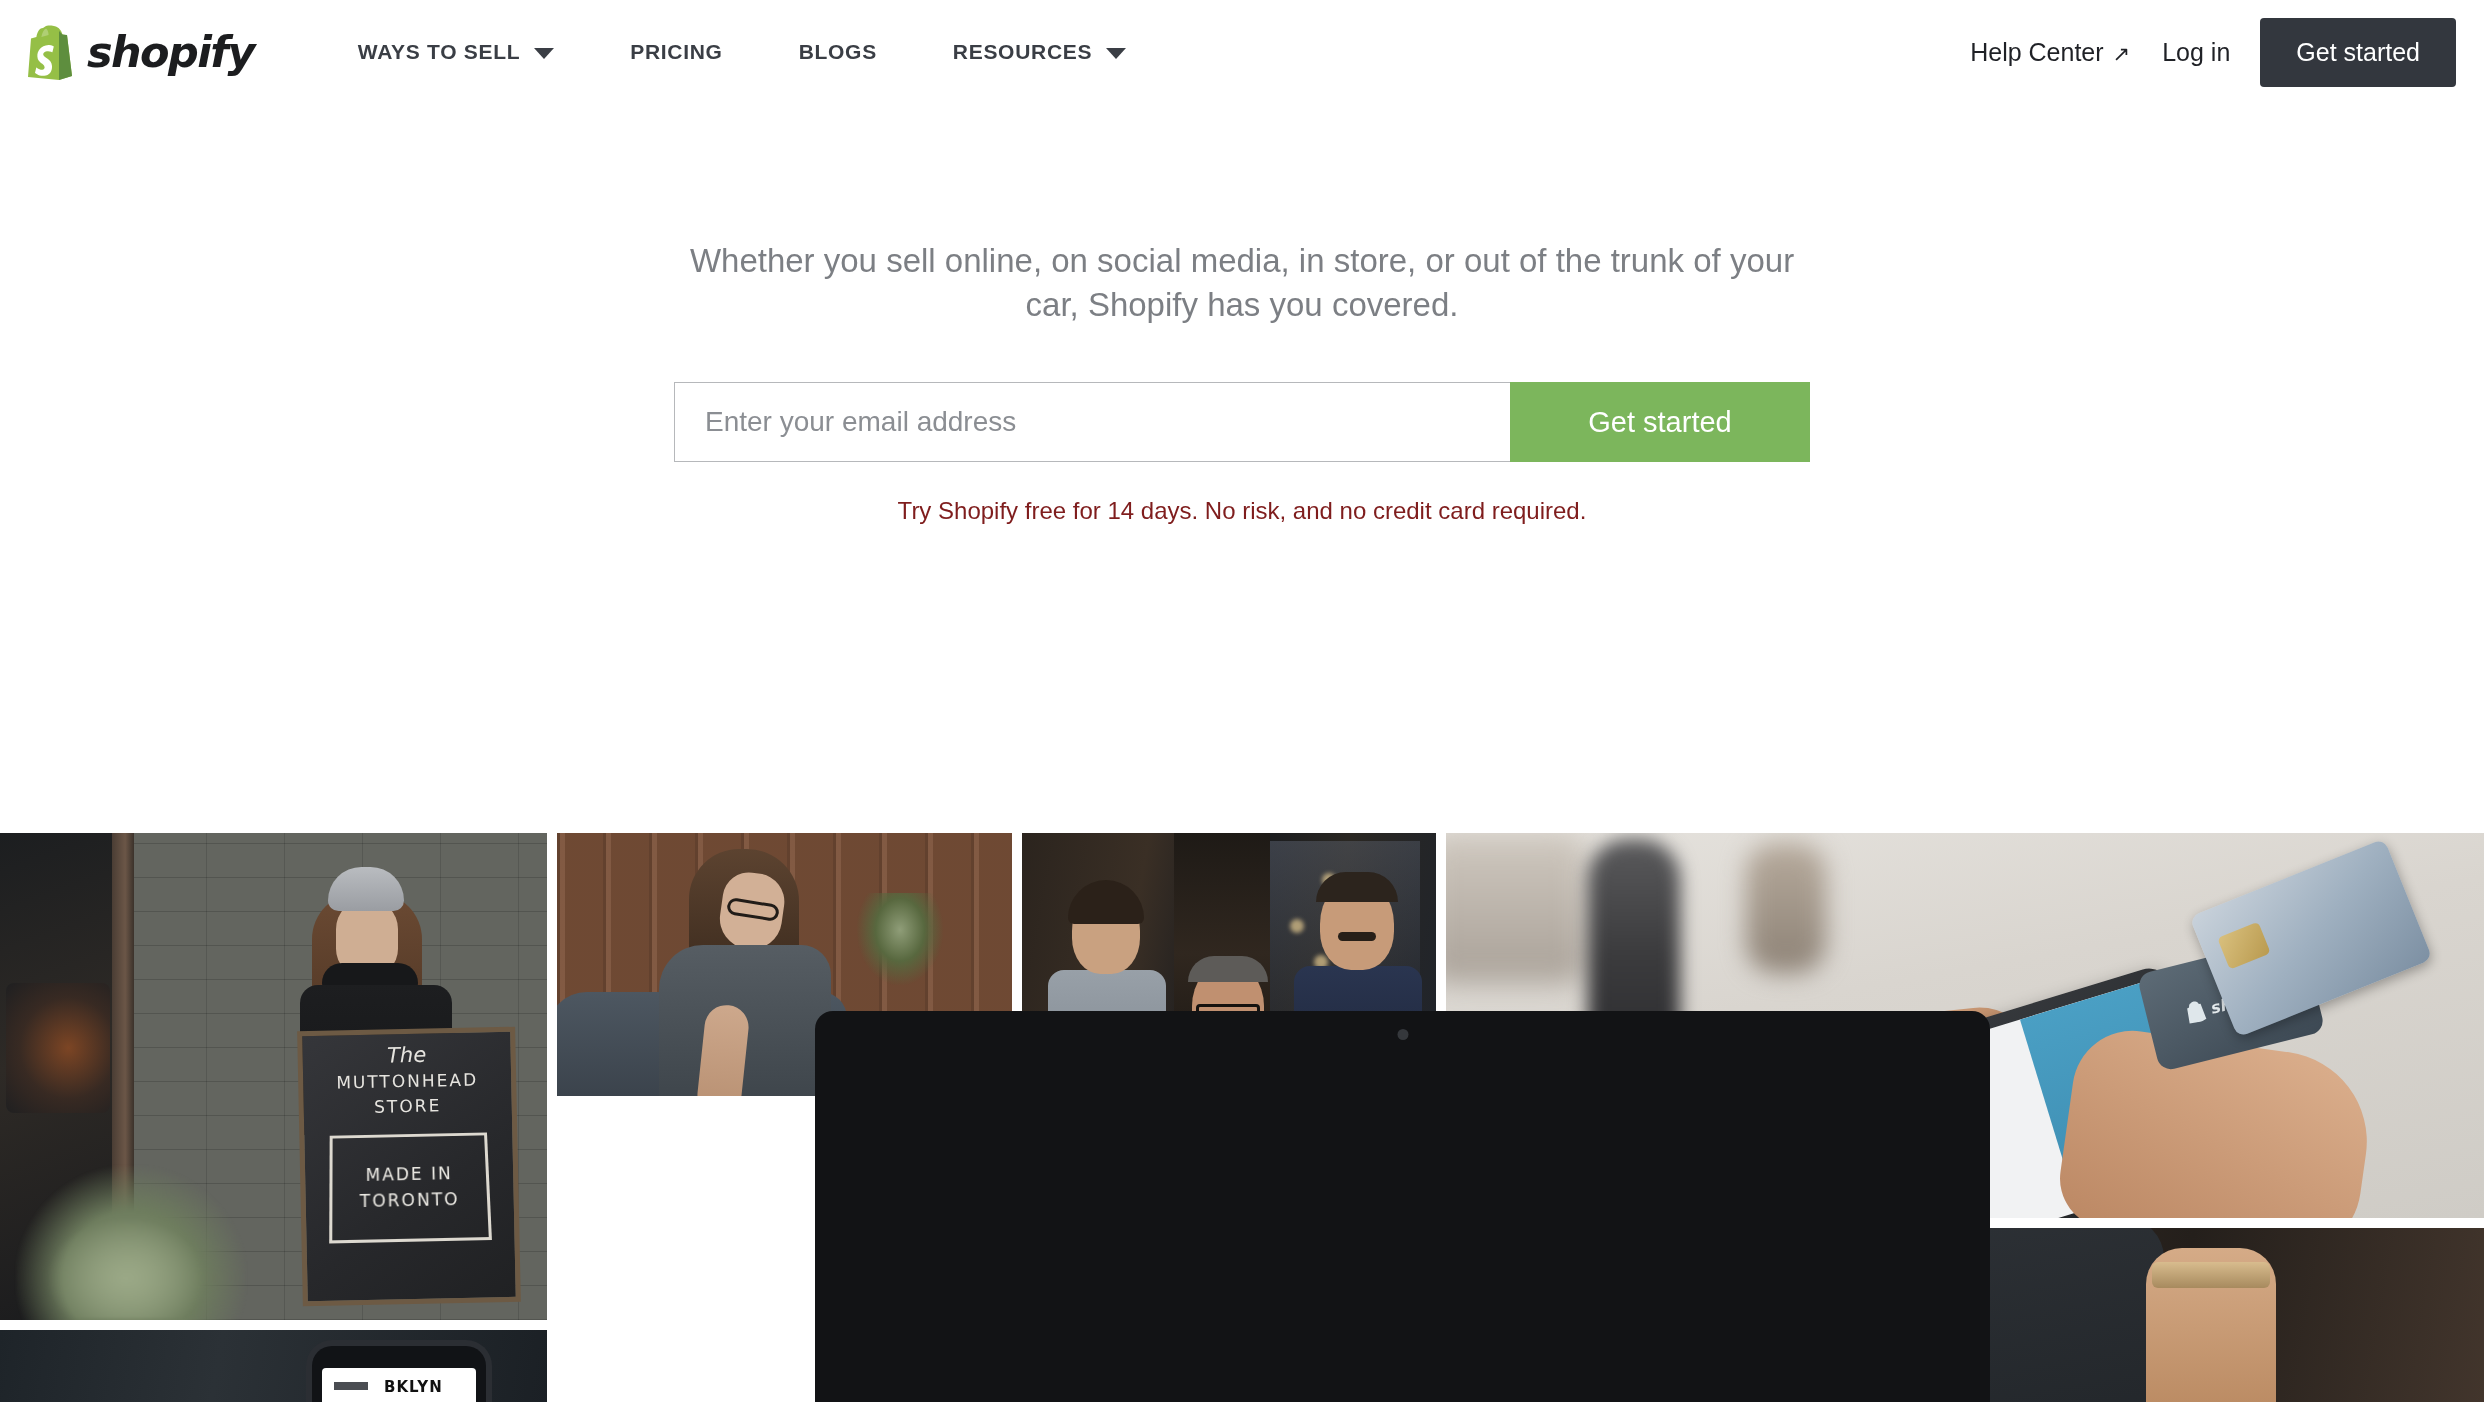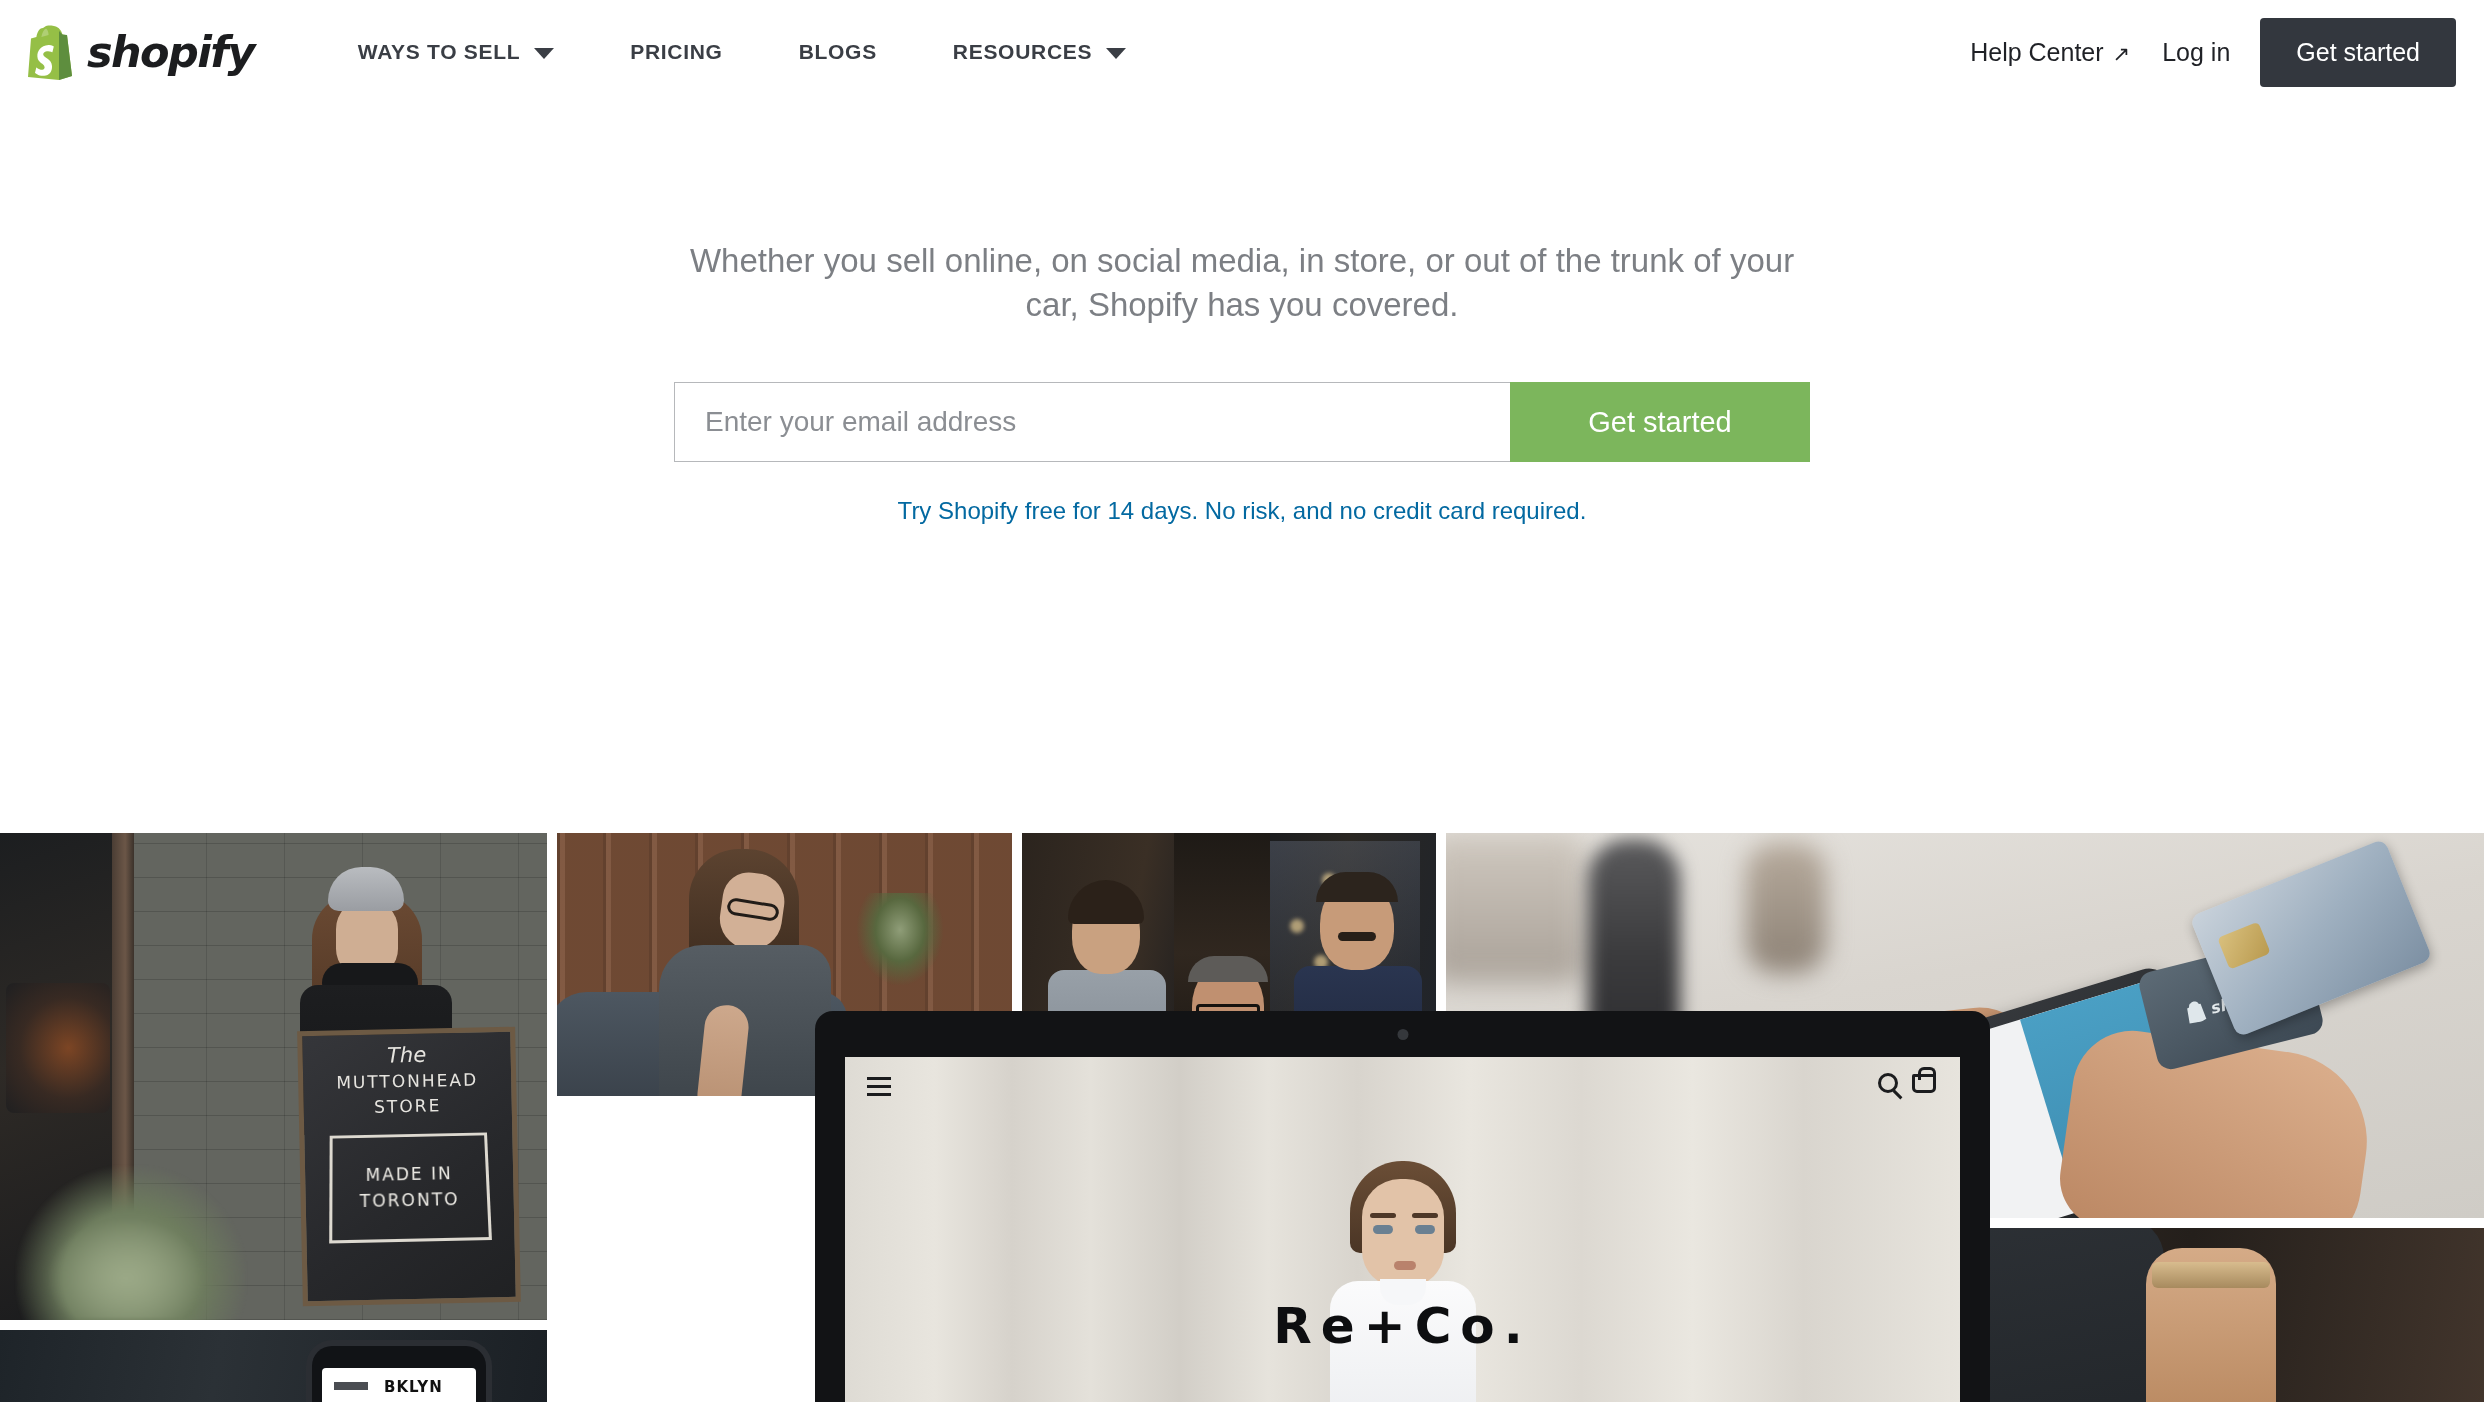--- a/index.html
+++ b/index.html
@@ -154,21 +154,21 @@
     background: #7cb65c;
     color: #ffffff;
     font-size: 29px;
     border: none;
     cursor: pointer;
     font-family: "Liberation Sans", sans-serif;
   }
   .fineprint {
     margin-top: 35px;
     font-size: 24px;
-    color: #0369a1;
+    color: #7f1d1d;
   }
 
   
   .collage {
     position: absolute;
     left: 0;
     top: 833px;
     width: 2484px;
     height: 569px;
     background: #ffffff;
@@ -642,37 +642,14 @@
     <div class="ap-arm"></div>
     <div class="ap-bracelet"></div>
     <div class="ap-phone-edge"></div>
   </div>
 
 </section>
 
 <div class="laptop">
   <div class="lap-body">
     <div class="lap-cam"></div>
-    <div class="lap-screen">
-      <div class="lap-hamburger">
-          <i></i>
-          <i></i>
-          <i></i>
-        </div>
-      <div class="lap-icons">
-        <span class="ic-search"></span>
-        <span class="ic-cart"></span>
-      </div>
-      <div class="lap-model">
-        <div class="lm-hair"></div>
-        <div class="lm-face"></div>
-        <div class="lm-brow l"></div>
-        <div class="lm-brow r"></div>
-        <div class="lm-eye l"></div>
-        <div class="lm-eye r"></div>
-        <div class="lm-lip"></div>
-        <div class="lm-shirt"></div>
-        <div class="lm-collar"></div>
-      </div>
-      <div class="lap-brand">Re+Co.</div>
-    </div>
   </div>
 </div>
 
 </body></html>

